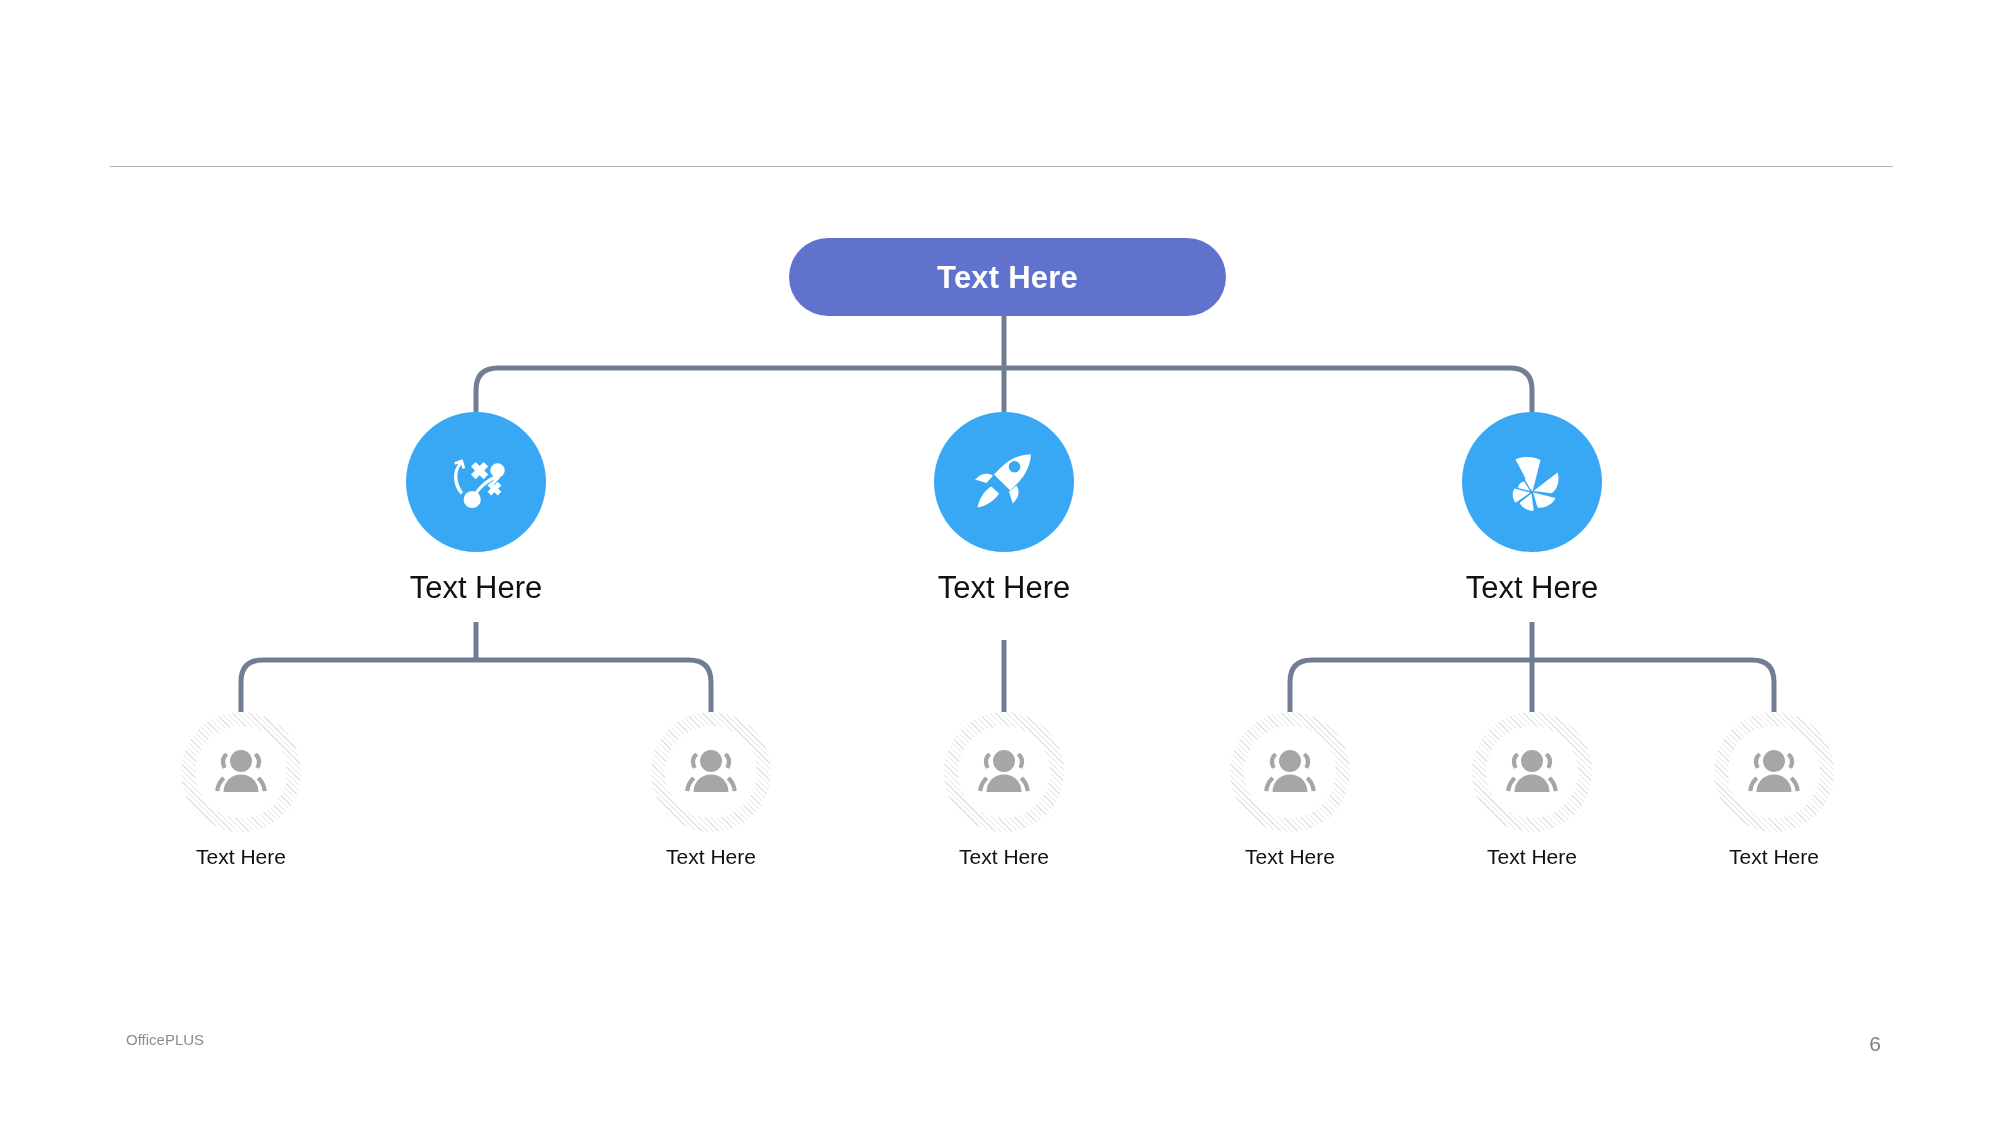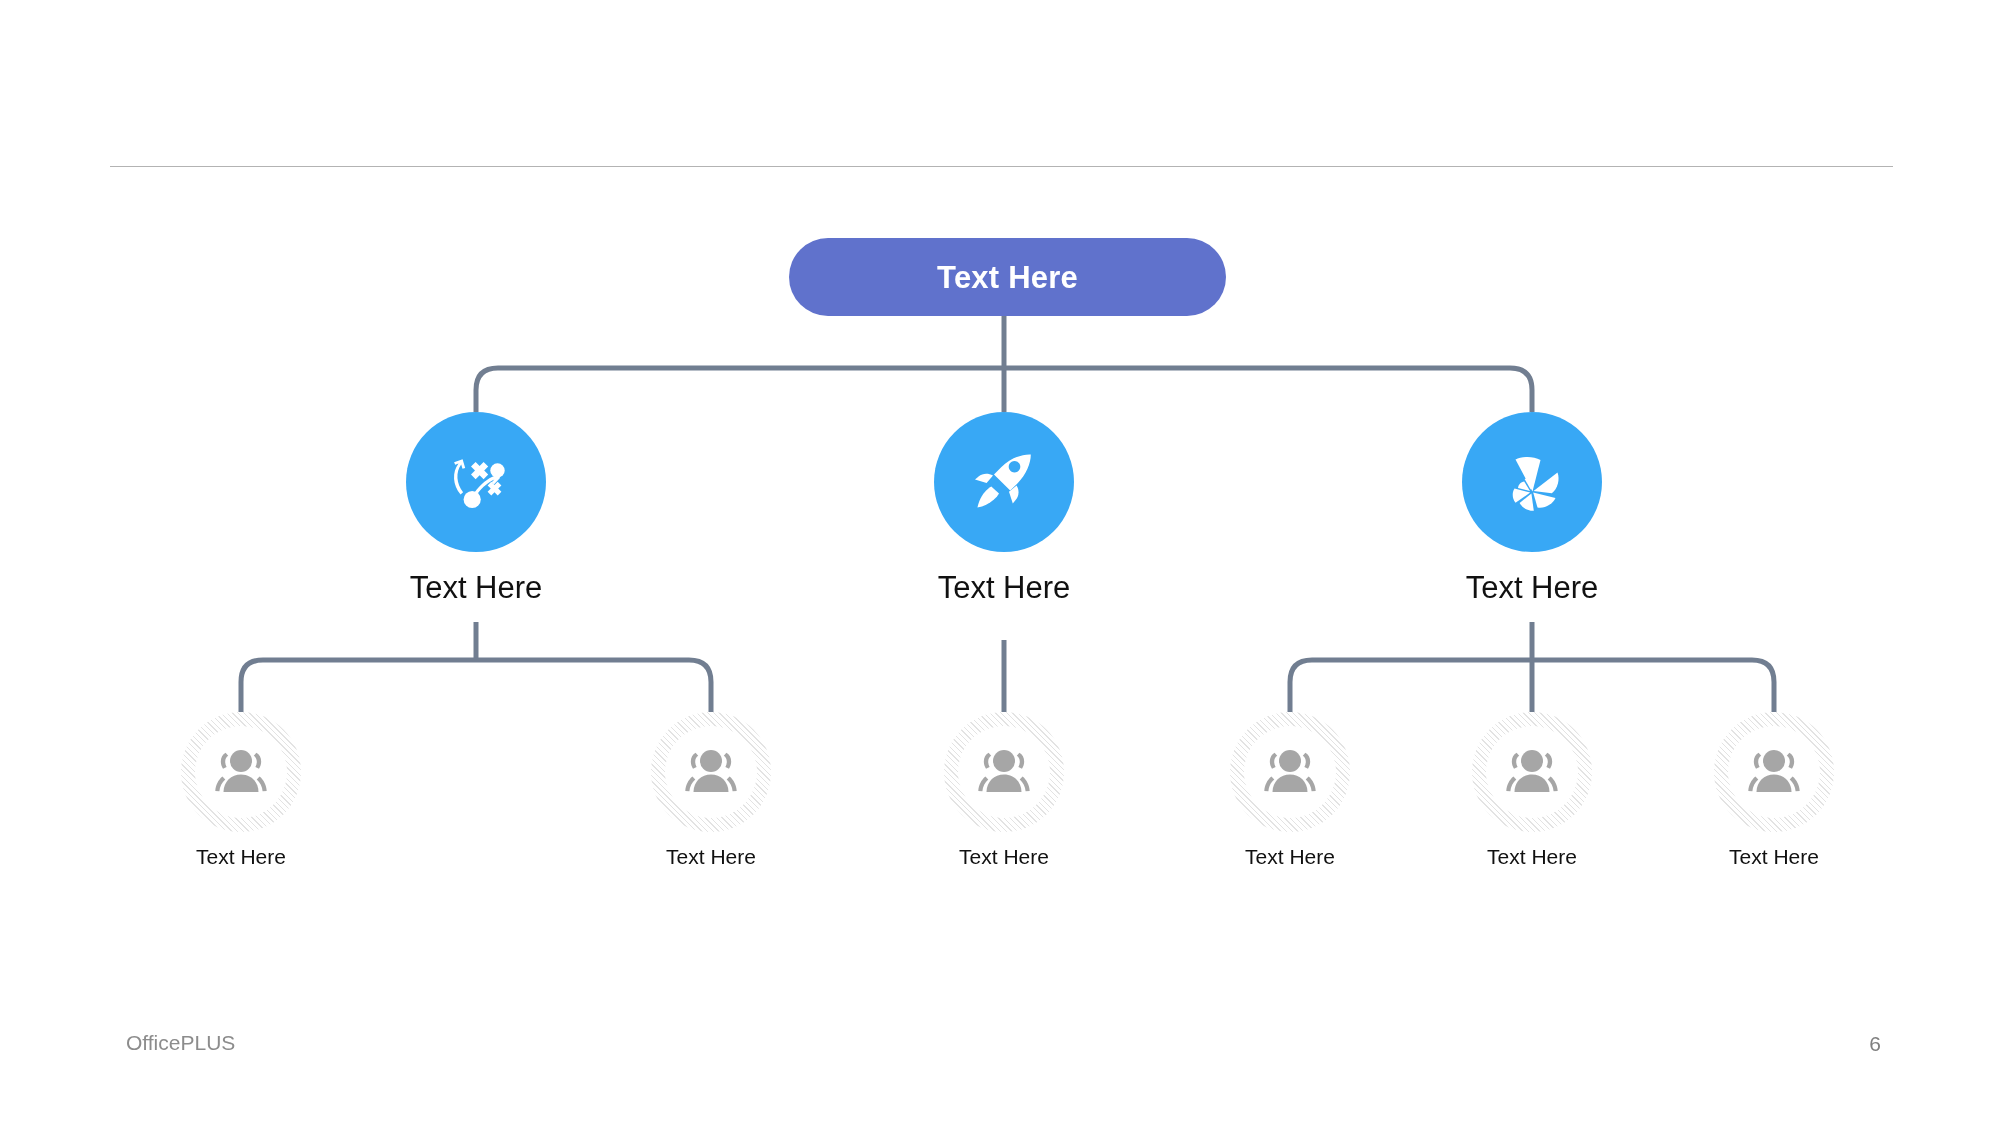--- a/index.html
+++ b/index.html
@@ -130,21 +130,21 @@
     color: #111111;
     white-space: nowrap;
     line-height: 1.05;
   }
 
   
   .footer-brand {
     position: absolute;
     left: 126px;
     top: 1032px;
-    font-size: 21px;
+    font-size: 15px;
     color: #8c8c8c;
     line-height: 1;
   }
   .footer-page {
     position: absolute;
     left: 1855px;
     top: 1033px;
     width: 40px;
     text-align: center;
     font-size: 21px;

